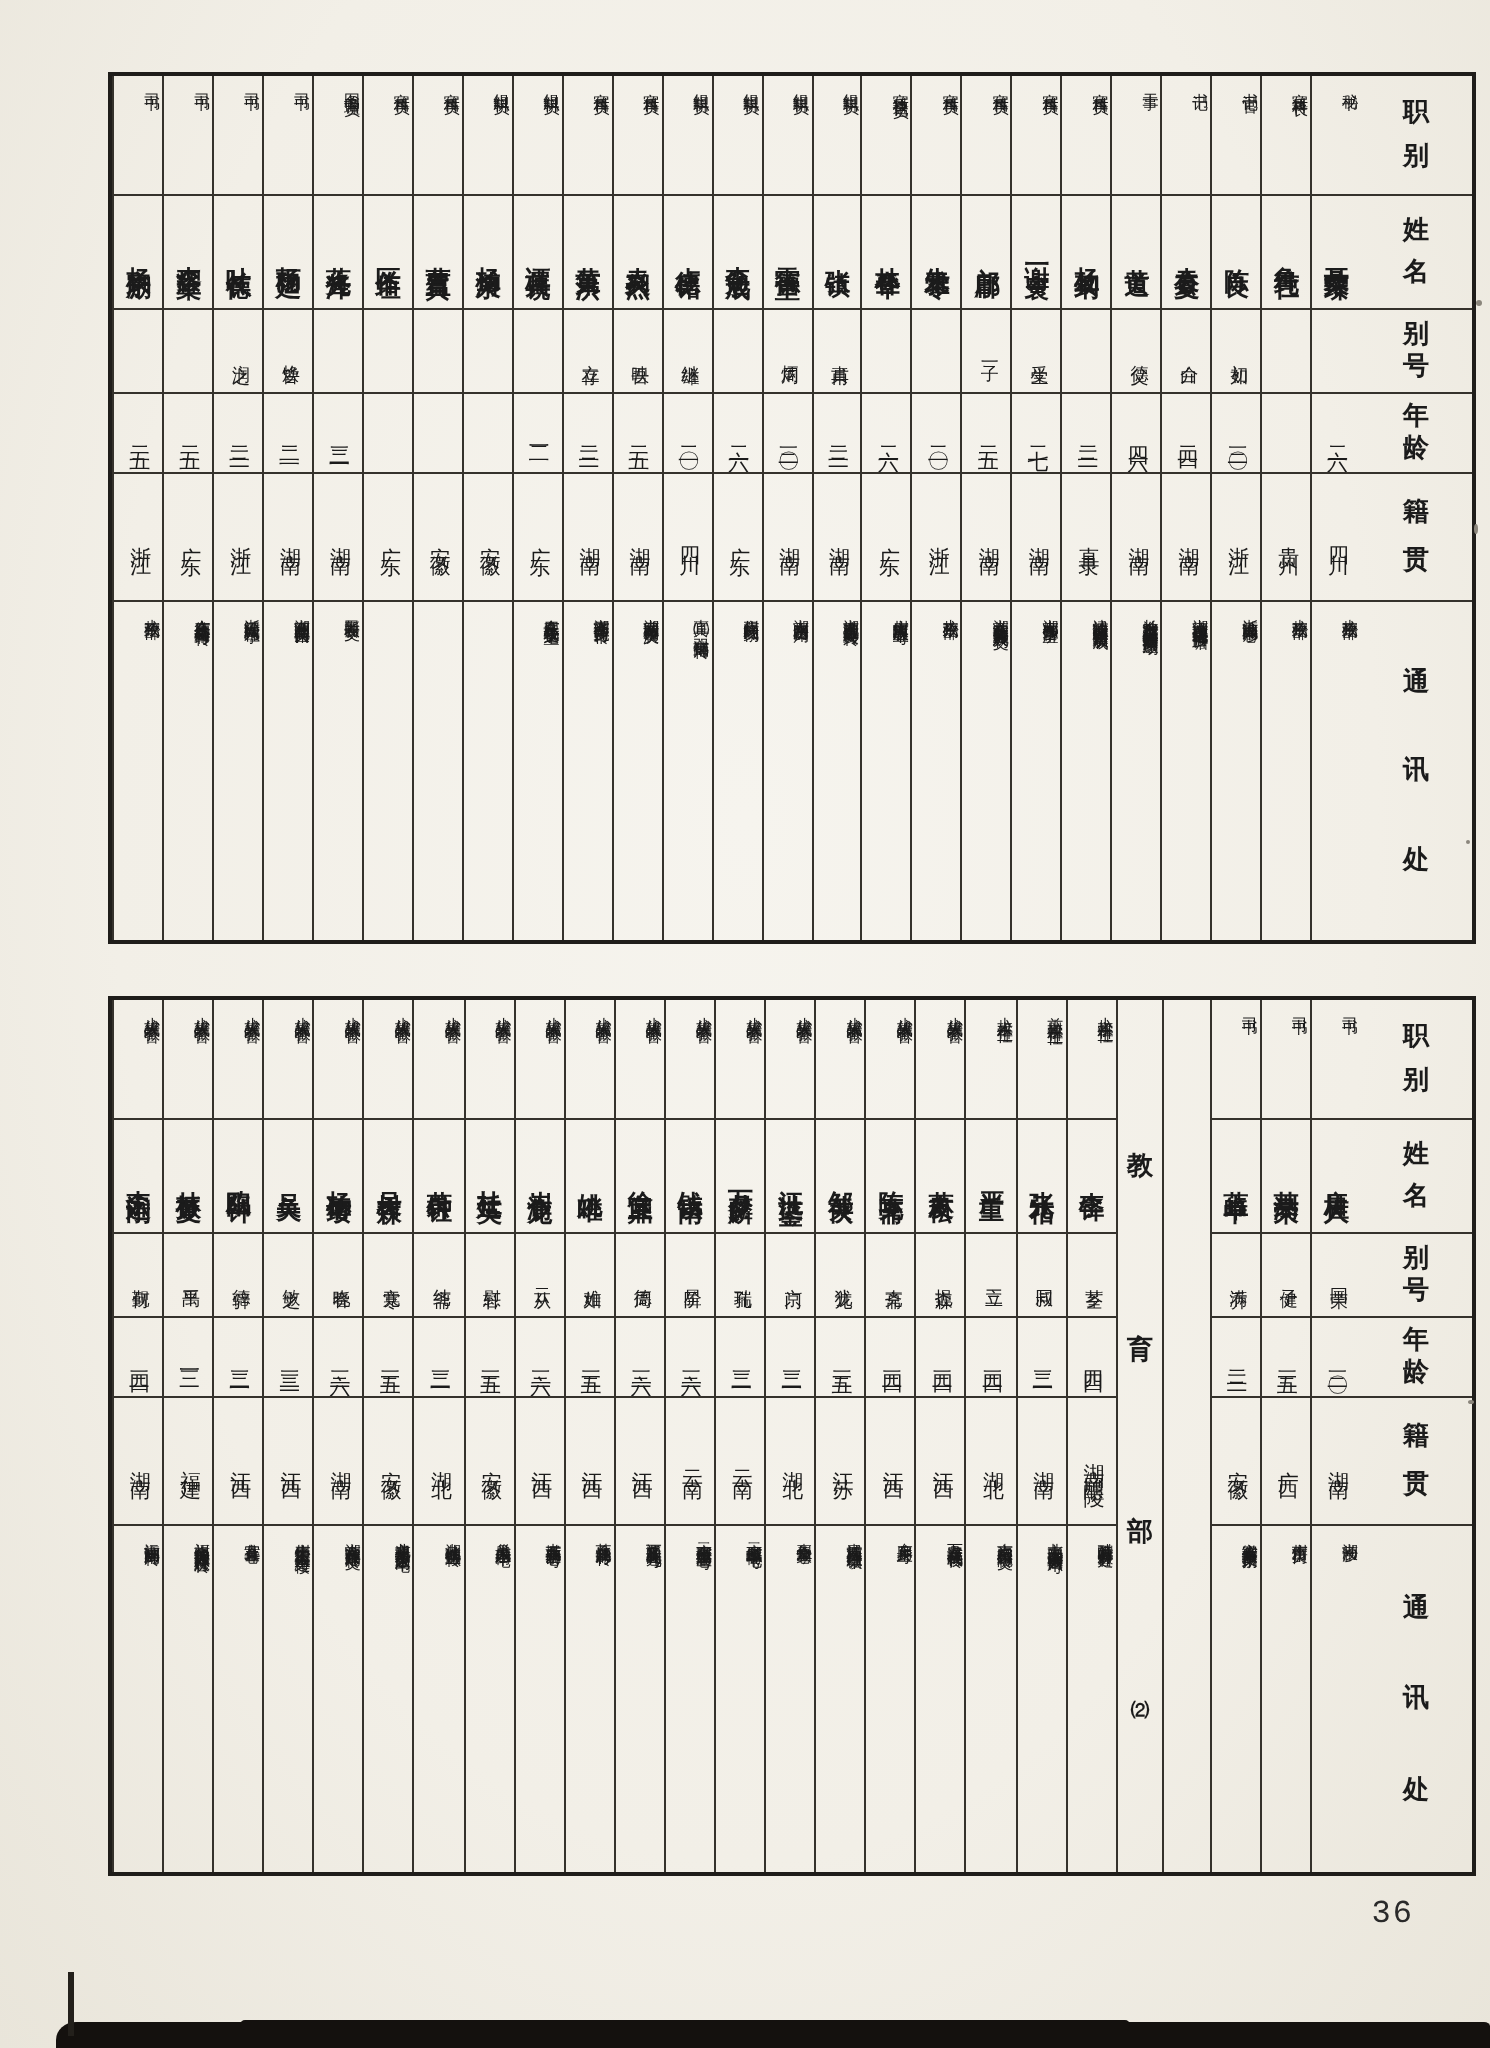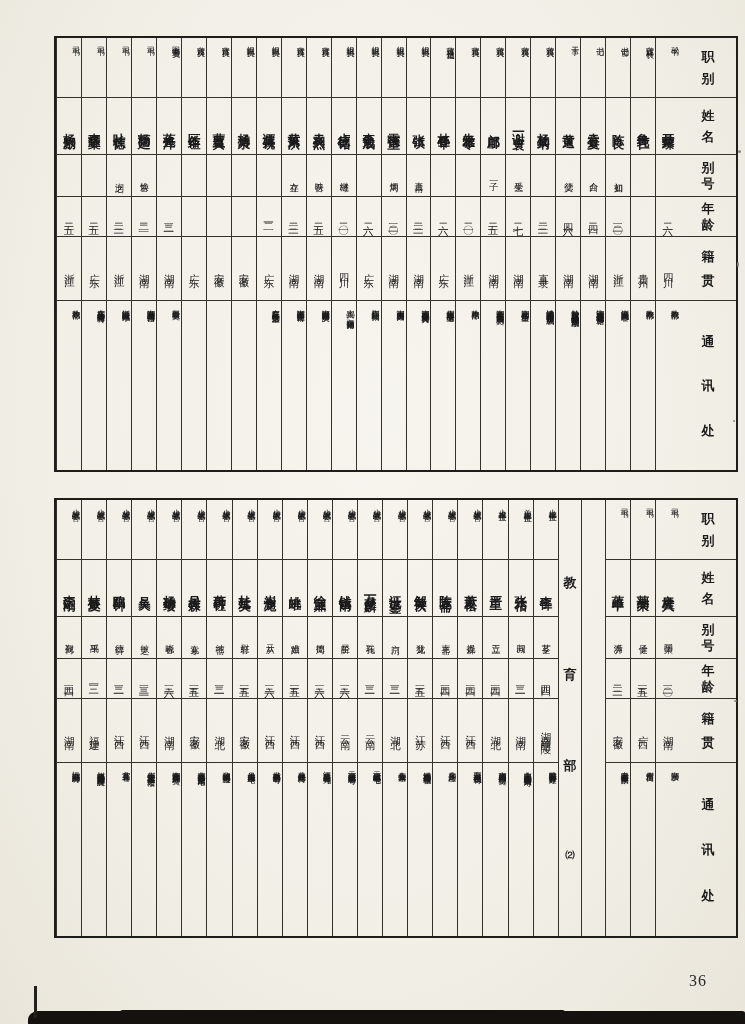--- a/index.html
+++ b/index.html
@@ -63,21 +63,21 @@
   .cell.alias .vtxt{font-size:9px;letter-spacing:1px;line-height:1;}
   .cell.age{justify-content:center;align-items:center;}
   .cell.age .vtxt{font-size:10.5px;letter-spacing:2px;line-height:1;}
   .cell.native{justify-content:center;align-items:center;}
   .cell.native .vtxt{font-size:10.5px;letter-spacing:4px;line-height:1.1;}
   .cell.address{justify-content:flex-end;align-items:flex-start;}
   .cell.address .vtxt{font-size:8px;line-height:1.25;letter-spacing:0.5px;}
   
   .pageno{
     position:absolute;right:38px;top:948px;
-    font-family:Liberation Serif, serif;font-size:16px;color:#2a2a2a;letter-spacing:1px;margin-top:24px;
+    font-family:Liberation Mono, monospace;font-size:16px;color:#2a2a2a;letter-spacing:1px;
   }
   
   .scan-edge{
     position:absolute;left:28px;right:0;bottom:0;height:13px;
     background:#14110e;border-radius:10px 3px 0 0/9px 2px 0 0;
   }
   .scan-edge2{
     position:absolute;left:120px;right:180px;bottom:9px;height:5px;
     background:#14110e;border-radius:3px;
   }

